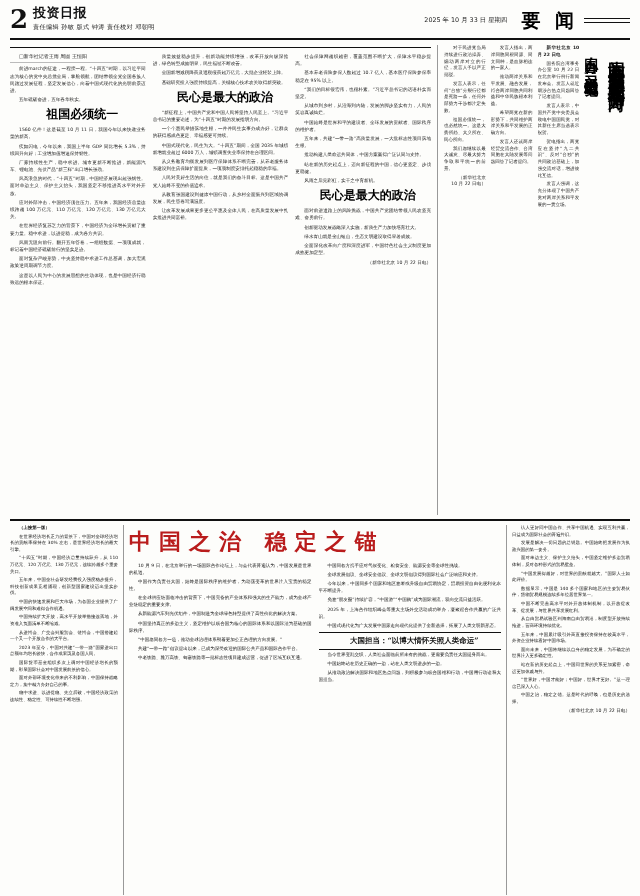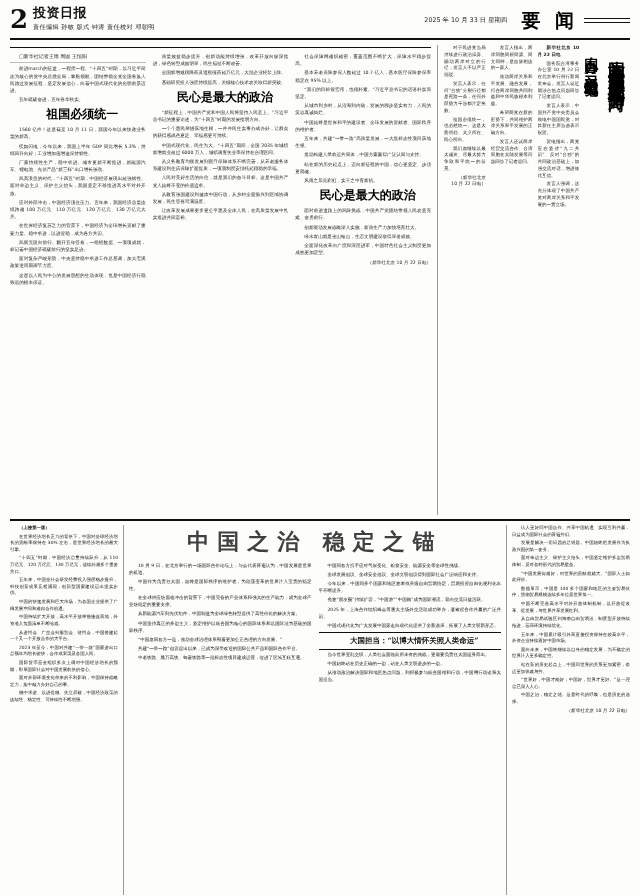--- a/index.html
+++ b/index.html
@@ -244,24 +244,23 @@
     font-size: 4.4px;
     line-height: 1.5;
     overflow: hidden;
     text-align: justify;
   }
   .bottom-right p { margin: 0 0 2px 0; text-indent: 9px; }
   .headline2 {
     font-family: "DejaVu Serif", "Liberation Serif", serif;
     font-size: 22px;
     font-weight: bold;
-    text-align: center;
     letter-spacing: 8px;
     margin: 2px 0 6px 0;
-    color: #404040;
+    color: #b91c1c;
   }
   .cols3 {
     display: flex;
     gap: 7px;
     flex: 1;
     font-size: 4.5px;
     line-height: 1.55;
     overflow: hidden;
   }
   .boxhead {

